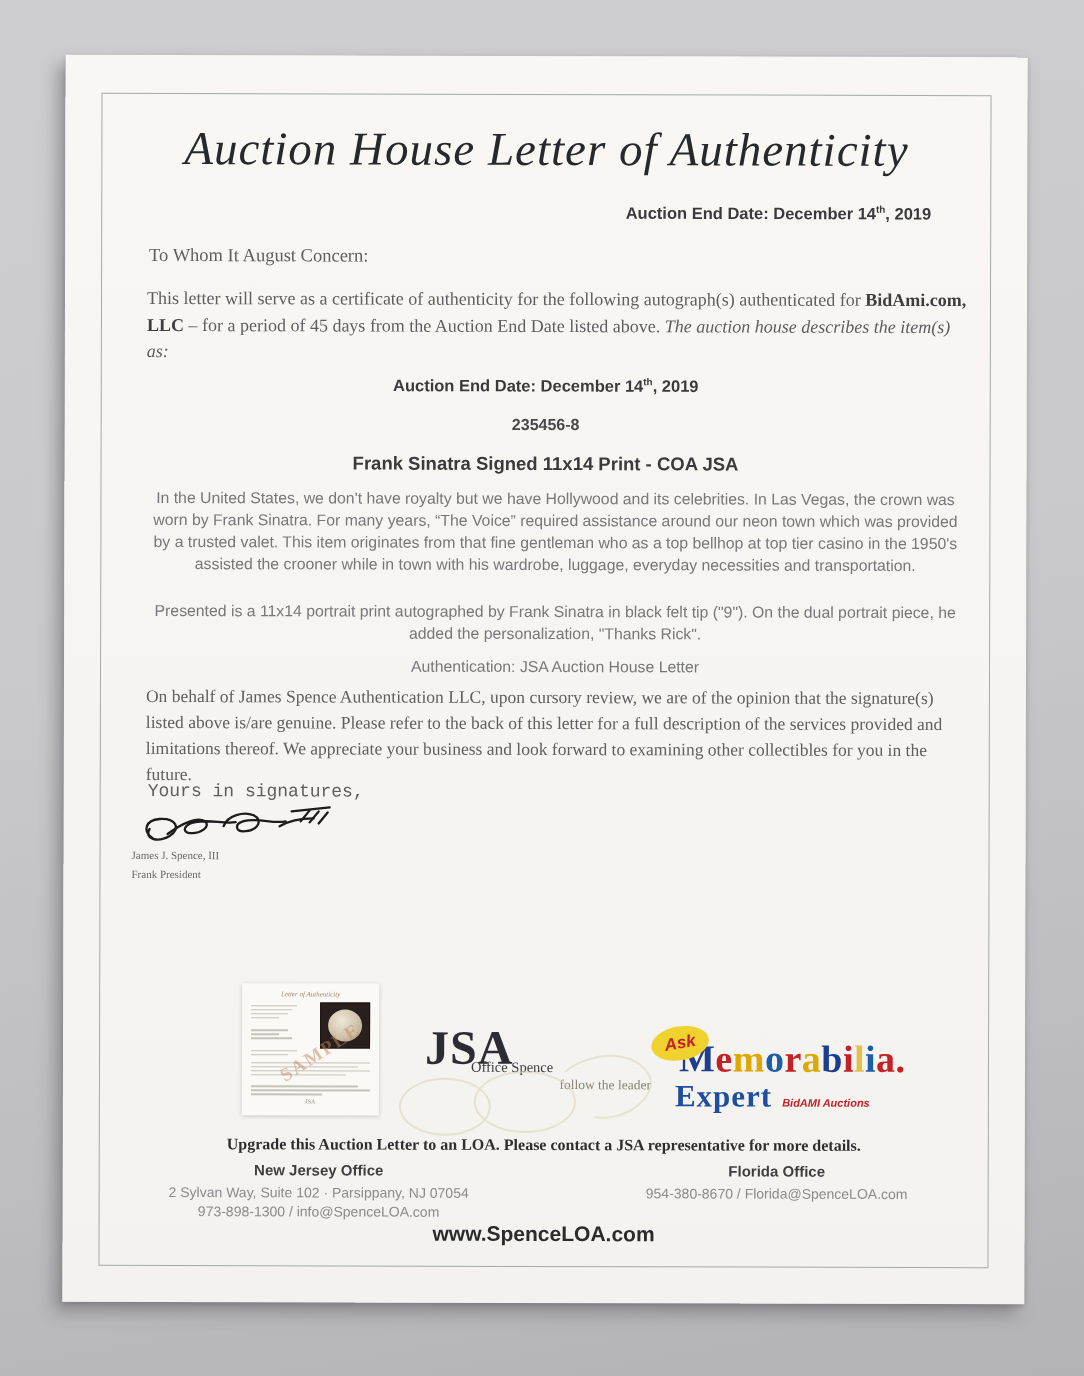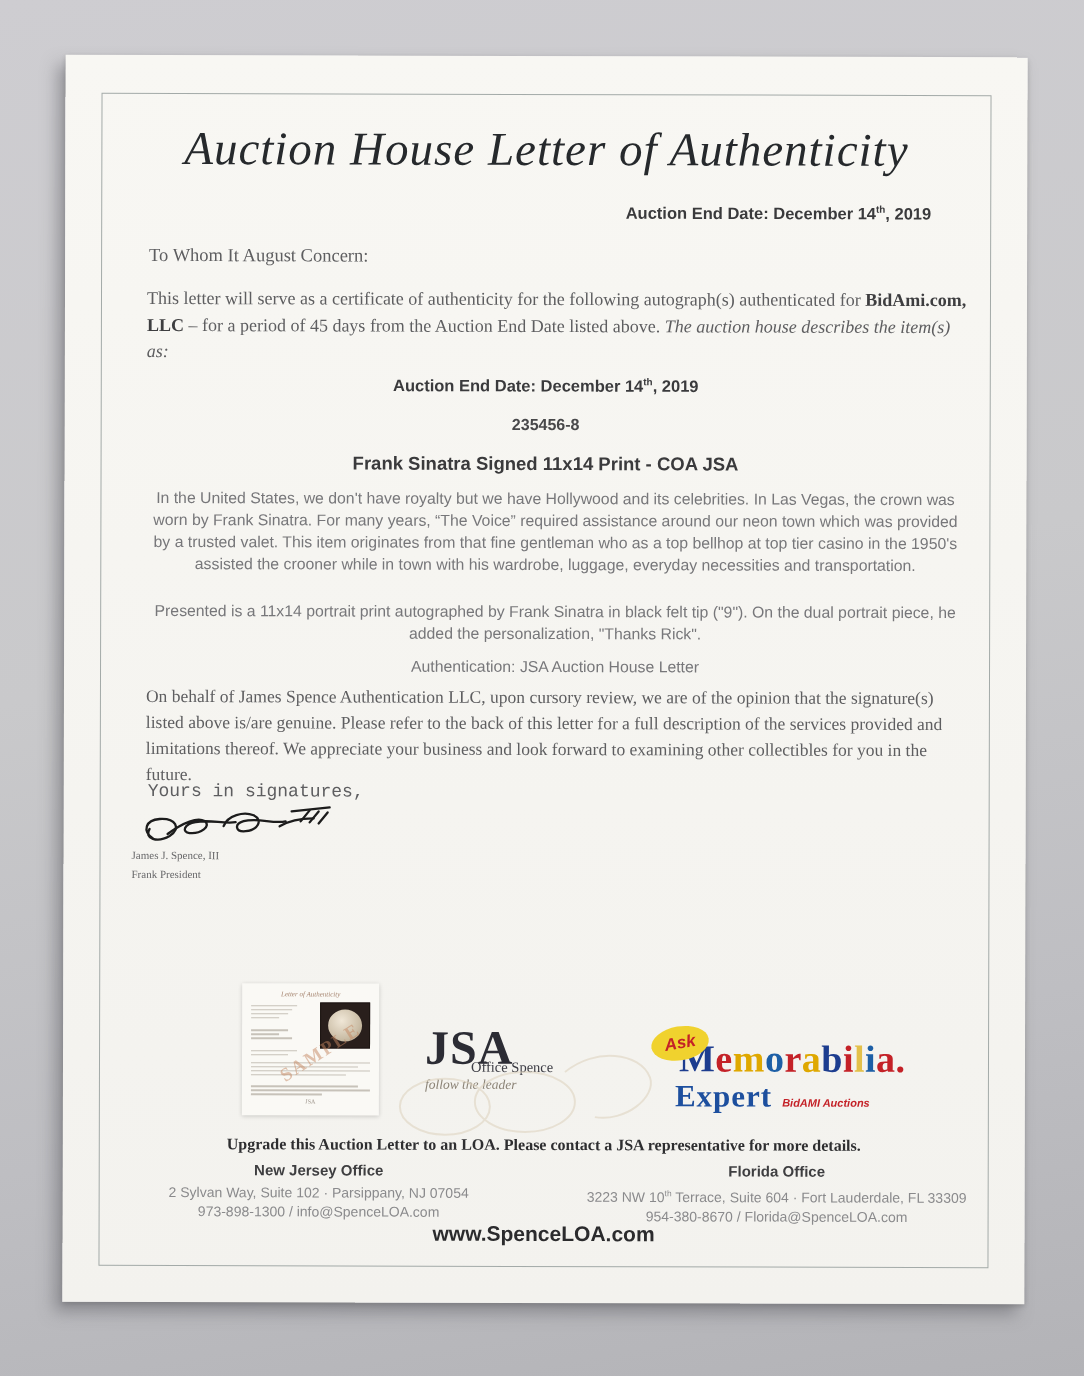--- a/index.html
+++ b/index.html
@@ -54,21 +54,21 @@
     font-size:19px;font-weight:bold;letter-spacing:2px;color:rgba(196,133,96,0.5);}
   .thumb-foot{font-size:6px;color:#9a9288;text-align:center;margin-top:3px;}
 
   
   .jsa{position:absolute;left:362px;top:972px;width:230px;}
   .jsa-mark{position:absolute;left:-50px;top:4px;opacity:0.55;}
   .jsa-acronym{font-weight:bold;font-size:48px;line-height:40px;color:#2c2c34;letter-spacing:1px;}
   .jsa-sub{font-size:14.5px;color:#3c3c44;margin:-9px 0 0 46px;}
   .jsa-word{font-size:29px;color:#2c2c34;margin-top:1px;}
   .jsa-word sup{font-size:9px;color:#55555c;}
-  .jsa-tagline{font-style:italic;font-size:13.5px;color:#8b8376;text-align:left;padding-right:4px;margin-top:1px;}
+  .jsa-tagline{font-size:13.5px;color:#8b8376;text-align:right;padding-right:4px;margin-top:1px;}
 
   
   .memo{position:absolute;left:588px;top:968px;width:310px;}
   .ask-badge{position:absolute;left:0;top:2px;width:58px;height:34px;border-radius:50%;transform:rotate(-10deg);
     display:flex;align-items:center;justify-content:center;font-family:"Liberation Sans",sans-serif;
     font-weight:bold;font-style:italic;font-size:17px;}
   .memo-word{margin:16px 0 0 28px;font-weight:bold;font-size:38px;line-height:36px;letter-spacing:0.5px;white-space:nowrap;}
   .memo-bottom{display:flex;align-items:baseline;margin:2px 0 0 24px;}
   .expert{font-weight:bold;font-size:31px;letter-spacing:1px;}
   .bidami{font-family:"Liberation Sans",sans-serif;font-style:italic;font-weight:bold;font-size:11px;margin-left:10px;}
@@ -187,18 +187,17 @@
   <div class="upgrade">Upgrade this Auction Letter to an LOA.  Please contact a JSA representative for more details.</div>
 
   <div class="office office-nj">
     <div class="office-name">New Jersey Office</div>
     <div class="office-line">2 Sylvan Way, Suite 102  ·  Parsippany, NJ 07054</div>
     <div class="office-line">973-898-1300 / info@SpenceLOA.com</div>
   </div>
 
   <div class="office office-fl">
     <div class="office-name">Florida Office</div>
-    <div class="office-line"><span>3223 NW 10</span><sup>th</sup><span> Terrace, Suite 604 · Fort Lauderdale, FL 33309</span></div>
     <div class="office-line">954-380-8670 / Florida@SpenceLOA.com</div>
   </div>
 
   <div class="website">www.SpenceLOA.com</div>
 </div>
 
 </body></html>

